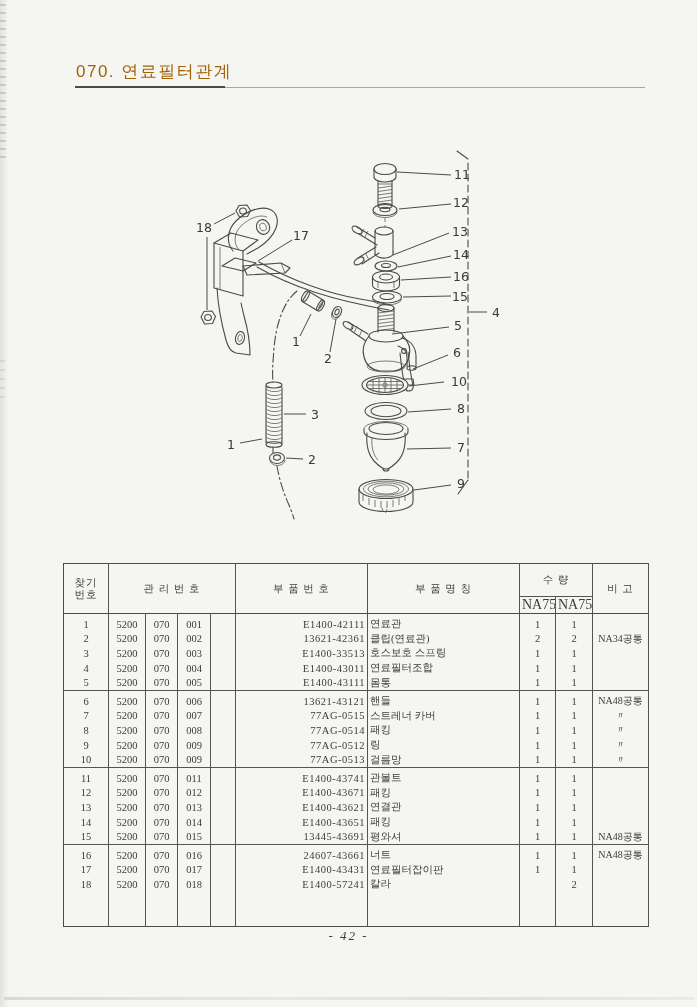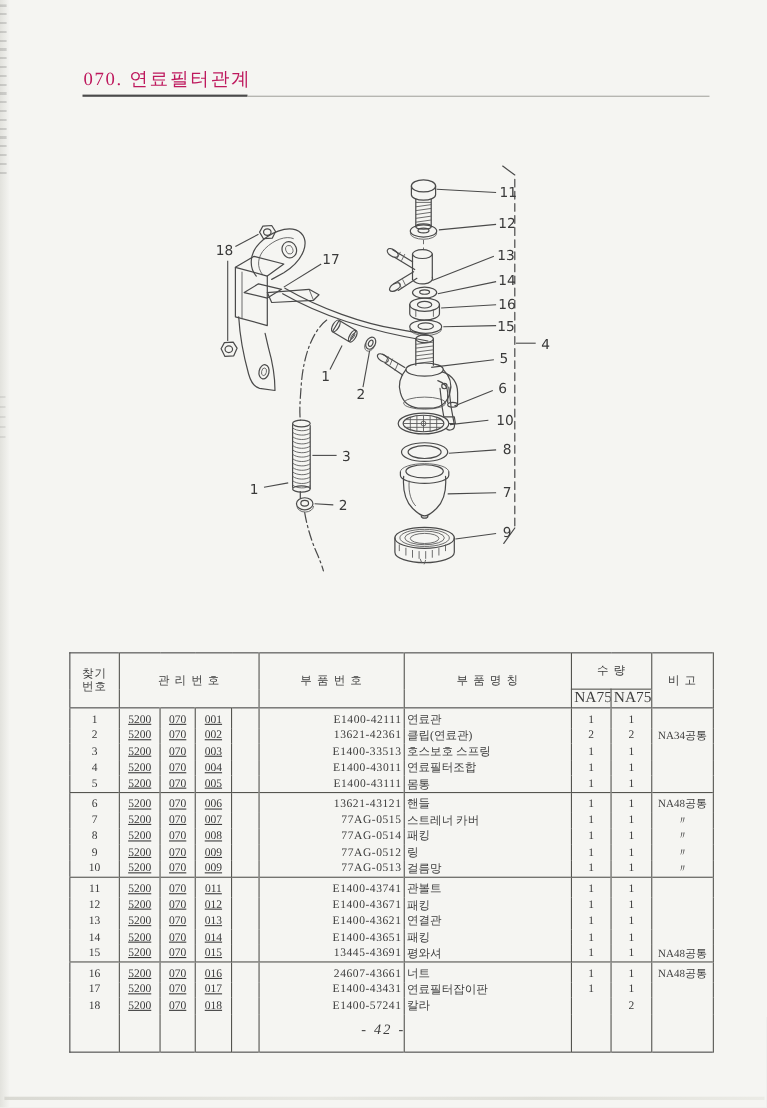--- a/index.html
+++ b/index.html
@@ -13,50 +13,50 @@
     background:linear-gradient(to right,#e2e2dd,#f5f5f2); }
   .bind-marks { position:absolute; left:0; top:4px; width:6px; height:155px;
     background:repeating-linear-gradient(to bottom, rgba(60,60,60,.18) 0 2px, transparent 2px 8px); }
   .bind-marks2 { position:absolute; left:0; top:360px; width:5px; height:40px;
     background:repeating-linear-gradient(to bottom, rgba(60,60,60,.10) 0 2px, transparent 2px 9px); }
   .bottom-edge { position:absolute; left:4px; right:2px; bottom:7px; height:3px;
     background:linear-gradient(to right,#d2d2cb,#e4e4de 40%,#dadad3 70%,#e8e8e2); opacity:.8; }
 
   
   .title { position:absolute; left:76px; top:60px; font-size:17px; letter-spacing:1.5px;
-    font-family:Liberation Serif, serif; color:#be185d; }
+    font-family:Liberation Sans, sans-serif; color:#a16207; }
   .title-rule-dark { position:absolute; left:75px; top:86px; width:150px; height:2px; background:#4b4b4b; }
   .title-rule-light { position:absolute; left:225px; top:87px; width:420px; height:1px; background:#a7a7a1; }
 
   
   svg.diagram { position:absolute; left:150px; top:140px; }
   svg.diagram * { vector-effect:non-scaling-stroke; }
   .ln { stroke:#4a4a4a; stroke-width:1.1; fill:none; stroke-linecap:round; stroke-linejoin:round; }
   .thin { stroke:#5a5a5a; stroke-width:0.8; fill:none; }
   .lead { stroke:#4a4a4a; stroke-width:1; fill:none; }
   .occl { fill:#f5f5f2; stroke:#4a4a4a; stroke-width:1.1; }
   .callout { font-family:"DejaVu Sans","Liberation Sans",sans-serif; font-size:12.5px; fill:#3a3a3a; }
 
   
   table.parts { position:absolute; left:63px; top:563px; width:585px; height:360px;
     border-collapse:collapse; table-layout:fixed; font-size:10.5px; color:#3c3c3c;
-    border:1.5px solid #4a4a4a;margin-top:30px; }
+    border:1.5px solid #4a4a4a; }
   table.parts th, table.parts td { border-right:1px solid #555550; padding:0 2px;
     font-weight:normal; overflow:hidden; white-space:nowrap; }
   table.parts thead { border-bottom:1.3px solid #4a4a4a; }
   table.parts tbody { border-bottom:1px solid #555550; }
   table.parts tbody:last-child { border-bottom:none; }
   th.h-main { font-size:10.5px; letter-spacing:1px; text-align:center; }
   th.h-index div { line-height:12px; }
   tr.subhead th { font-size:14px; border-top:1px solid #555550; height:16px; letter-spacing:0; }
   thead tr.mainhead th { height:32px; }
   tbody td { height:14.6px; }
   tbody tr:first-child td { padding-top:3px; }
   td.c0 { text-align:center; }
-  td.c1, td.c2, td.c3 { text-align:center;text-decoration:underline; }
+  td.c1, td.c2, td.c3 { text-align:center; }
   td.c5 { text-align:right; padding-left:9px; letter-spacing:.5px; }
   td.c6 { text-align:left; padding-left:8px; }
   td.c7, td.c8 { text-align:center; }
   td.c9 { text-align:center; font-size:10px; }
   tr.filler td { height:34px; }
 
   .page-num { position:absolute; left:0; width:697px; top:928px; text-align:center;
     font-size:13px; letter-spacing:2px; color:#3c3c3c;font-style:italic; }
 </style>
 </head>

